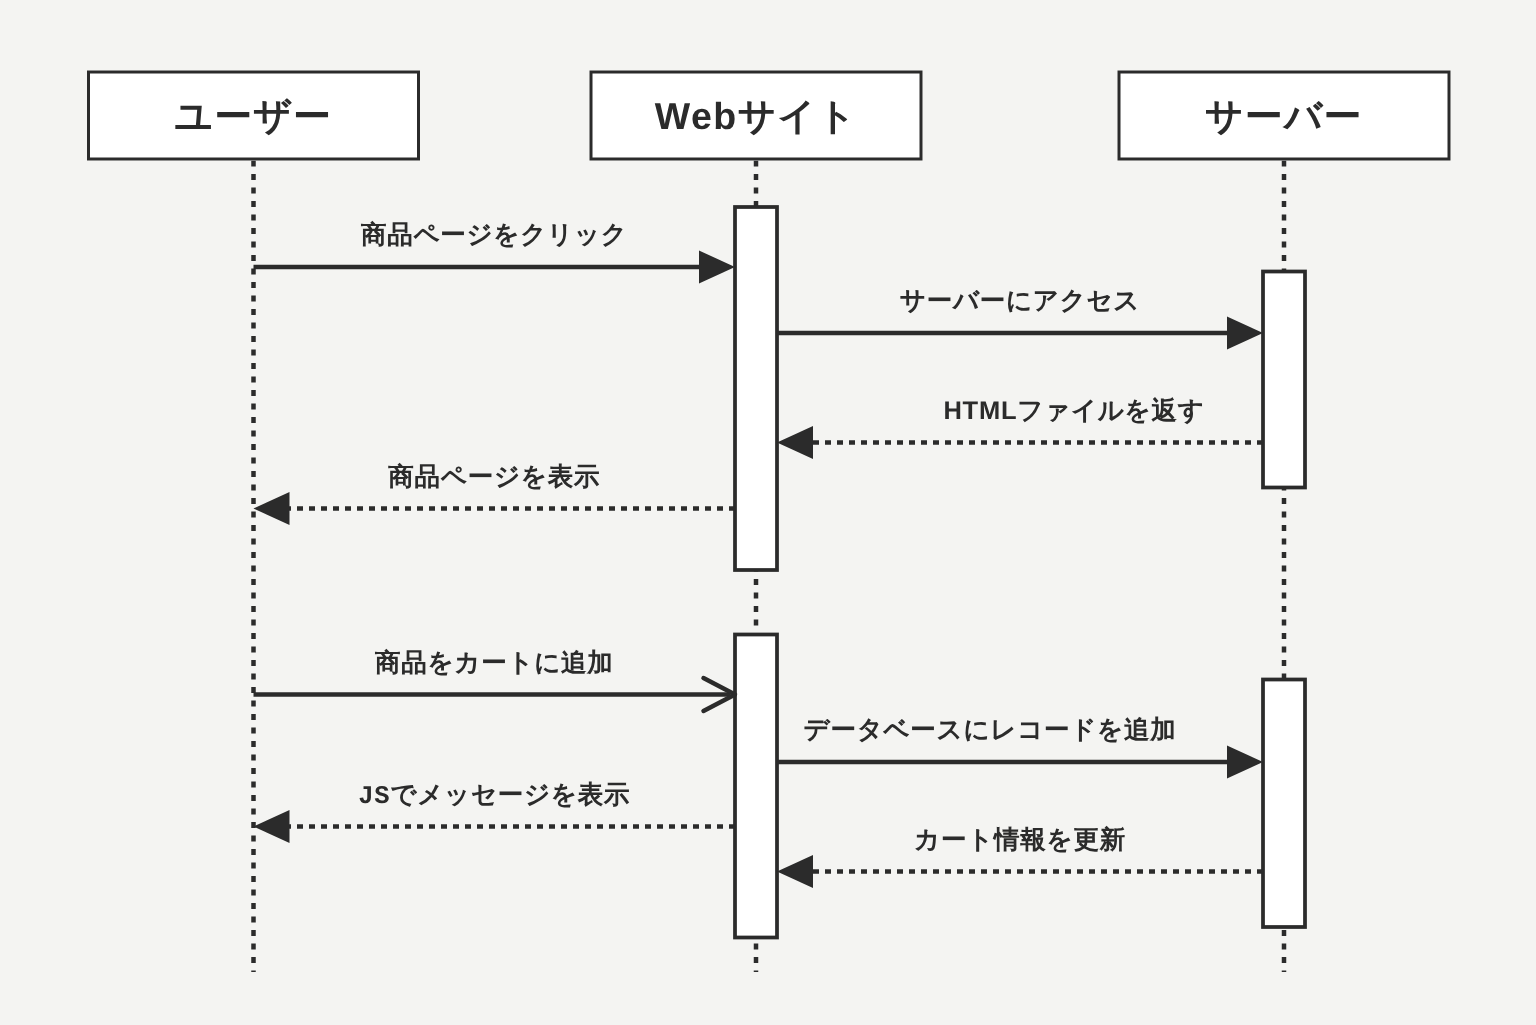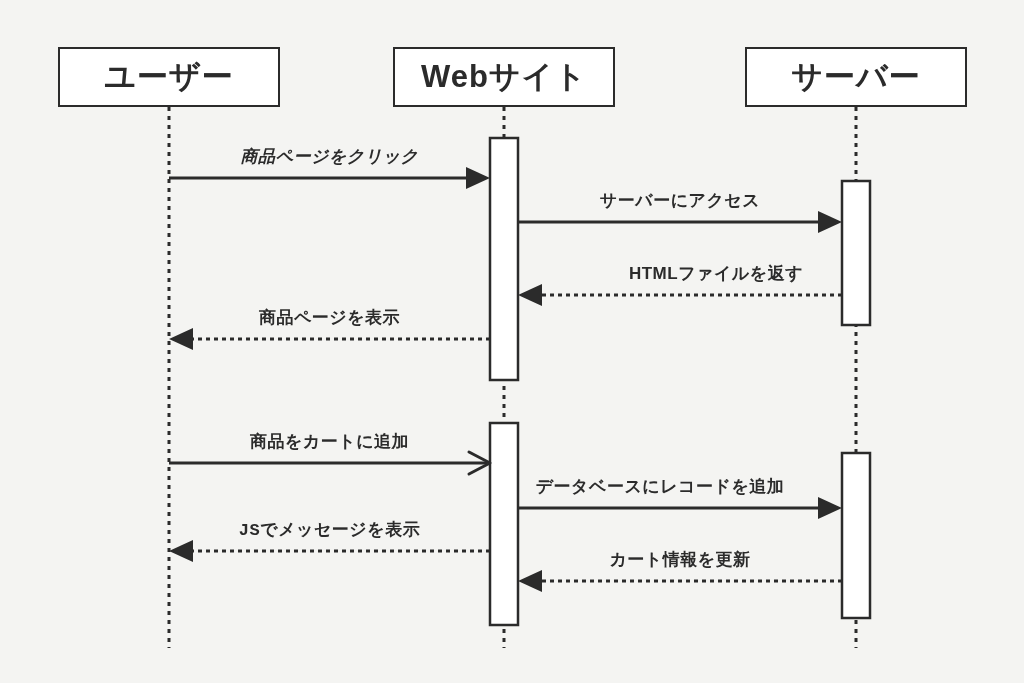--- a/index.html
+++ b/index.html
@@ -31,21 +31,21 @@
     position: absolute;
     top: 47px;
     width: 222px;
     height: 60px;
     box-sizing: border-box;
     background: var(--fill);
     border: 2.5px solid var(--ink);
     display: flex;
     align-items: center;
     justify-content: center;
-    font-size: 31px;
+    font-size: 25px;
     font-weight: 700;
     letter-spacing: 1px;
   }
   .msg-label {
     position: absolute;
     transform: translate(-50%, -100%);
     white-space: nowrap;
     font-size: 17px;
     font-weight: 700;
     letter-spacing: 0.5px;
@@ -86,21 +86,21 @@
     <span>ユーザー</span>
   </div>
   <div class="actor-box" id="actor-1" style="left: 393px;">
     <span>Webサイト</span>
   </div>
   <div class="actor-box" id="actor-2" style="left: 745px;">
     <span>サーバー</span>
   </div>
 
   <div id="labels-layer">
-      <div class="msg-label" style="left: 329.5px; top: 168px; font-style: italic;">商品ページをクリック</div>
+      <div class="msg-label" style="left: 329.5px; top: 168px;">商品ページをクリック</div>
       <div class="msg-label" style="left: 680px; top: 212px;">サーバーにアクセス</div>
       <div class="msg-label" style="left: 680px; top: 285px; margin-left: 36px;">HTMLファイルを返す</div>
       <div class="msg-label" style="left: 329.5px; top: 329px;">商品ページを表示</div>
       <div class="msg-label" style="left: 329.5px; top: 453px;">商品をカートに追加</div>
       <div class="msg-label" style="left: 660px; top: 498px;">データベースにレコードを追加</div>
       <div class="msg-label" style="left: 329.5px; top: 541px; font-family: Liberation Mono, monospace;">JSでメッセージを表示</div>
       <div class="msg-label" style="left: 680px; top: 571px;">カート情報を更新</div>
     </div>
 </div>
 

